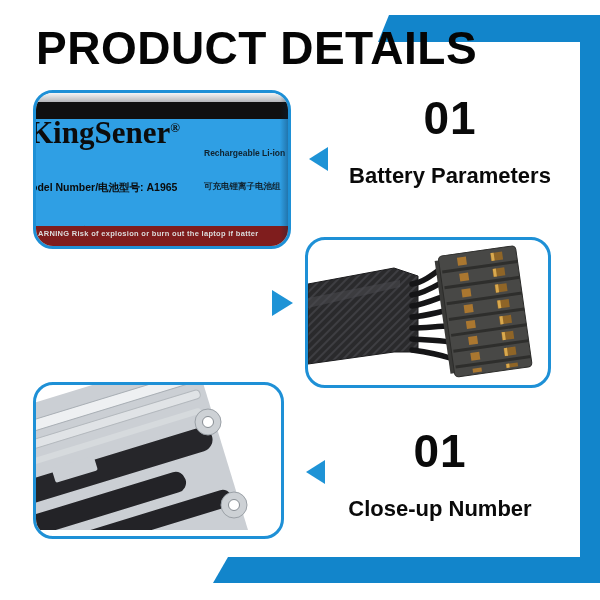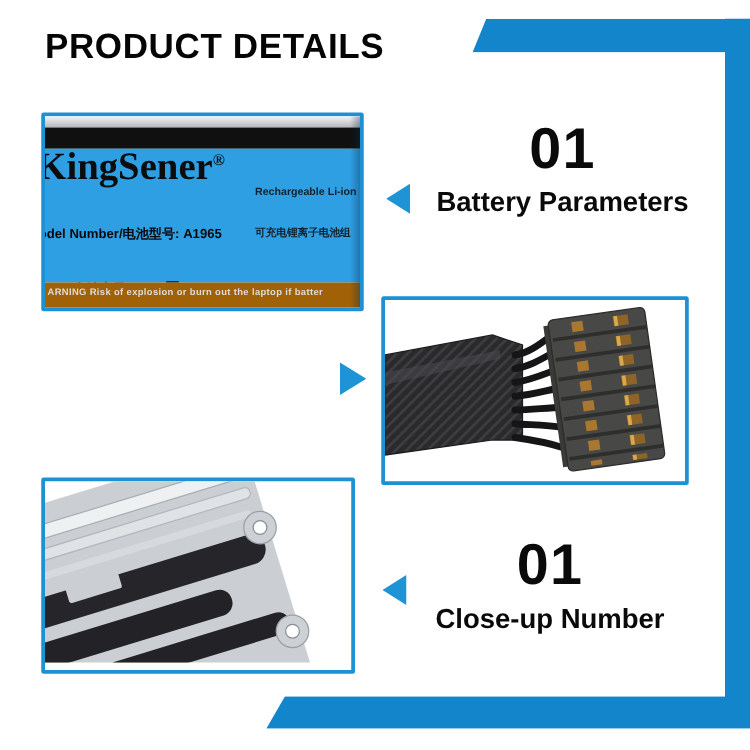--- a/index.html
+++ b/index.html
@@ -13,47 +13,47 @@
           font-family:"Liberation Sans",sans-serif;color:#0b0b0b;}
 
   
   .bar-top{position:absolute;left:378px;top:15px;width:222px;height:27px;background:var(--accent);
            clip-path:polygon(11px 0,100% 0,100% 100%,0 100%);}
   .band-right{position:absolute;left:580px;top:15px;width:20px;height:567px;background:var(--accent);}
   .bar-bottom{position:absolute;left:213px;top:557px;width:387px;height:26px;background:var(--accent);
            clip-path:polygon(15px 0,100% 0,100% 100%,0 100%);}
 
   
-  .title{position:absolute;left:36px;top:21px;font-size:28px;font-weight:bold;letter-spacing:.5px;color:#050505;}
+  .title{position:absolute;left:36px;top:21px;font-size:46px;font-weight:bold;letter-spacing:.5px;color:#050505;}
 
   
-  .frame{position:absolute;border:3px solid var(--frame);border-radius:2px;overflow:hidden;background:#fff;}
+  .frame{position:absolute;border:3px solid var(--frame);border-radius:20px;overflow:hidden;background:#fff;}
   .frame1{left:33px;top:90px;width:252px;height:153px;}
   .frame2{left:305px;top:237px;width:240px;height:145px;}
   .frame3{left:33px;top:382px;width:245px;height:151px;}
 
   
   .sec{position:absolute;text-align:center;}
   .sec-num{font-size:46px;font-weight:bold;line-height:1;letter-spacing:1px;color:#0a0a0a;}
-  .sec-lbl{font-size:22px;font-weight:bold;margin-top:8px;color:#0a0a0a;}
+  .sec-lbl{font-size:22px;font-weight:bold;margin-top:22px;color:#0a0a0a;}
   .sec01{left:335px;top:95px;width:230px;}
   .sec02{left:50px;top:266px;width:215px;}
   .sec03{left:330px;top:428px;width:220px;}
   .arrow{position:absolute;width:0;height:0;}
   .arrow-left{border-top:12px solid transparent;border-bottom:12px solid transparent;border-right:19px solid var(--arrow);}
   .arrow-right{border-top:13px solid transparent;border-bottom:13px solid transparent;border-left:21px solid var(--arrow);}
   .arr01{left:309px;top:147px;}
   .arr02{left:272px;top:290px;}
   .arr03{left:306px;top:460px;}
 
   
   .bl-strip{position:absolute;left:0;top:0;width:100%;height:9px;background:linear-gradient(#f4f5f6,#b4b6b9);}
   .bl-band{position:absolute;left:0;top:9px;width:100%;height:17px;background:#101010;}
   .bl-label{position:absolute;left:0;top:26px;width:100%;height:107px;background:var(--labelblue);overflow:hidden;}
-  .bl-warn{position:absolute;left:0;top:133px;width:100%;height:30px;background:#a16207;color:#dcdcdc;
+  .bl-warn{position:absolute;left:0;top:133px;width:100%;height:30px;background:#7f1d1d;color:#dcdcdc;
            font-size:7.5px;font-weight:bold;white-space:pre;padding:3px 0 0 2px;box-sizing:border-box;letter-spacing:.3px;}
   .bl-brand{position:absolute;left:-7px;top:-4px;font-family:"Liberation Serif",serif;font-weight:bold;
             font-size:31px;color:#0c0c0c;white-space:pre;}
   .bl-reg{font-size:13px;font-family:"Liberation Serif",serif;}
   .bl-tag{position:absolute;left:168px;top:7px;font-size:8.5px;font-weight:bold;color:#10222e;
           white-space:pre;line-height:11px;}
   .bl-lines{position:absolute;left:-5px;top:31px;font-size:10.5px;font-weight:bold;line-height:14.8px;
             color:#0a0a0a;white-space:pre;}
   .dc{display:inline-block;width:10px;height:4px;border-top:2px solid #0a0a0a;border-bottom:2px dashed #0a0a0a;
       margin:0 2px;vertical-align:1px;}

